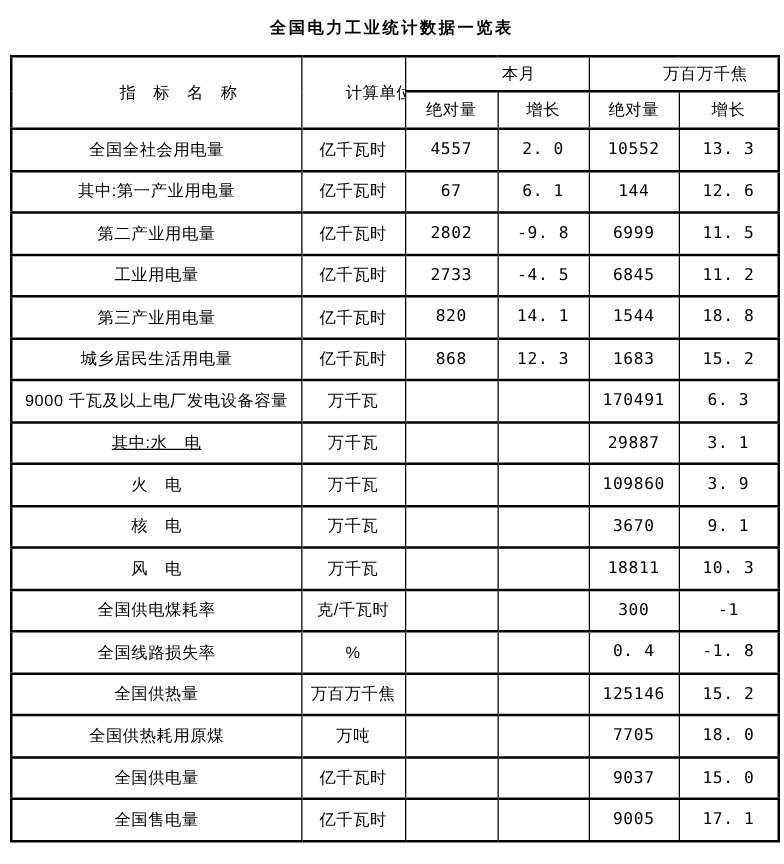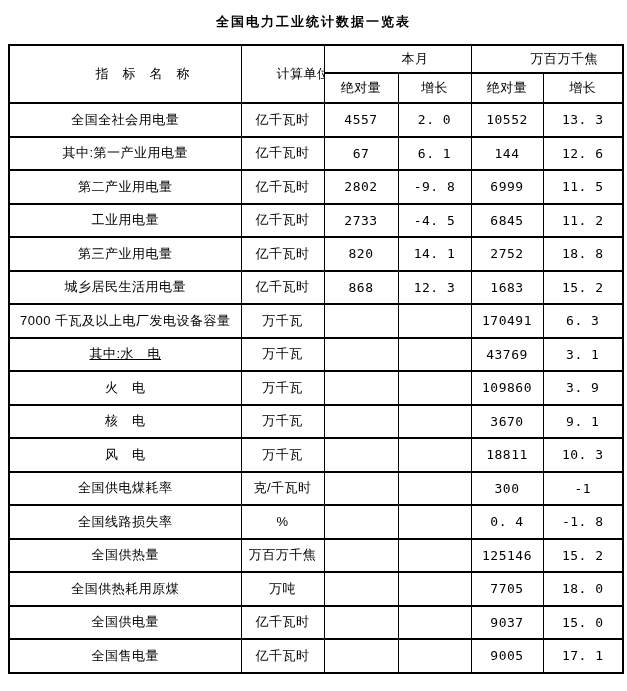--- a/index.html
+++ b/index.html
@@ -124,45 +124,45 @@
       <td class="num">2733</td>
       <td class="num">-4. 5</td>
       <td class="num">6845</td>
       <td class="num">11. 2</td>
     </tr>
     <tr>
       <td class="label ind1">第三产业用电量</td>
       <td class="unit">亿千瓦时</td>
       <td class="num">820</td>
       <td class="num">14. 1</td>
-      <td class="num">2752</td>
+      <td class="num">1544</td>
       <td class="num">18. 8</td>
     </tr>
     <tr>
       <td class="label ind1">城乡居民生活用电量</td>
       <td class="unit">亿千瓦时</td>
       <td class="num">868</td>
       <td class="num">12. 3</td>
       <td class="num">1683</td>
       <td class="num">15. 2</td>
     </tr>
     <tr>
-      <td class="label ind0">7000 千瓦及以上电厂发电设备容量</td>
+      <td class="label ind0">9000 千瓦及以上电厂发电设备容量</td>
       <td class="unit">万千瓦</td>
       <td class="num"></td>
       <td class="num"></td>
       <td class="num">170491</td>
       <td class="num">6. 3</td>
     </tr>
     <tr>
       <td class="label ind1b">其中:水　电</td>
       <td class="unit">万千瓦</td>
       <td class="num"></td>
       <td class="num"></td>
-      <td class="num">43769</td>
+      <td class="num">29887</td>
       <td class="num">3. 1</td>
     </tr>
     <tr>
       <td class="label ind2b">火　电</td>
       <td class="unit">万千瓦</td>
       <td class="num"></td>
       <td class="num"></td>
       <td class="num">109860</td>
       <td class="num">3. 9</td>
     </tr>

